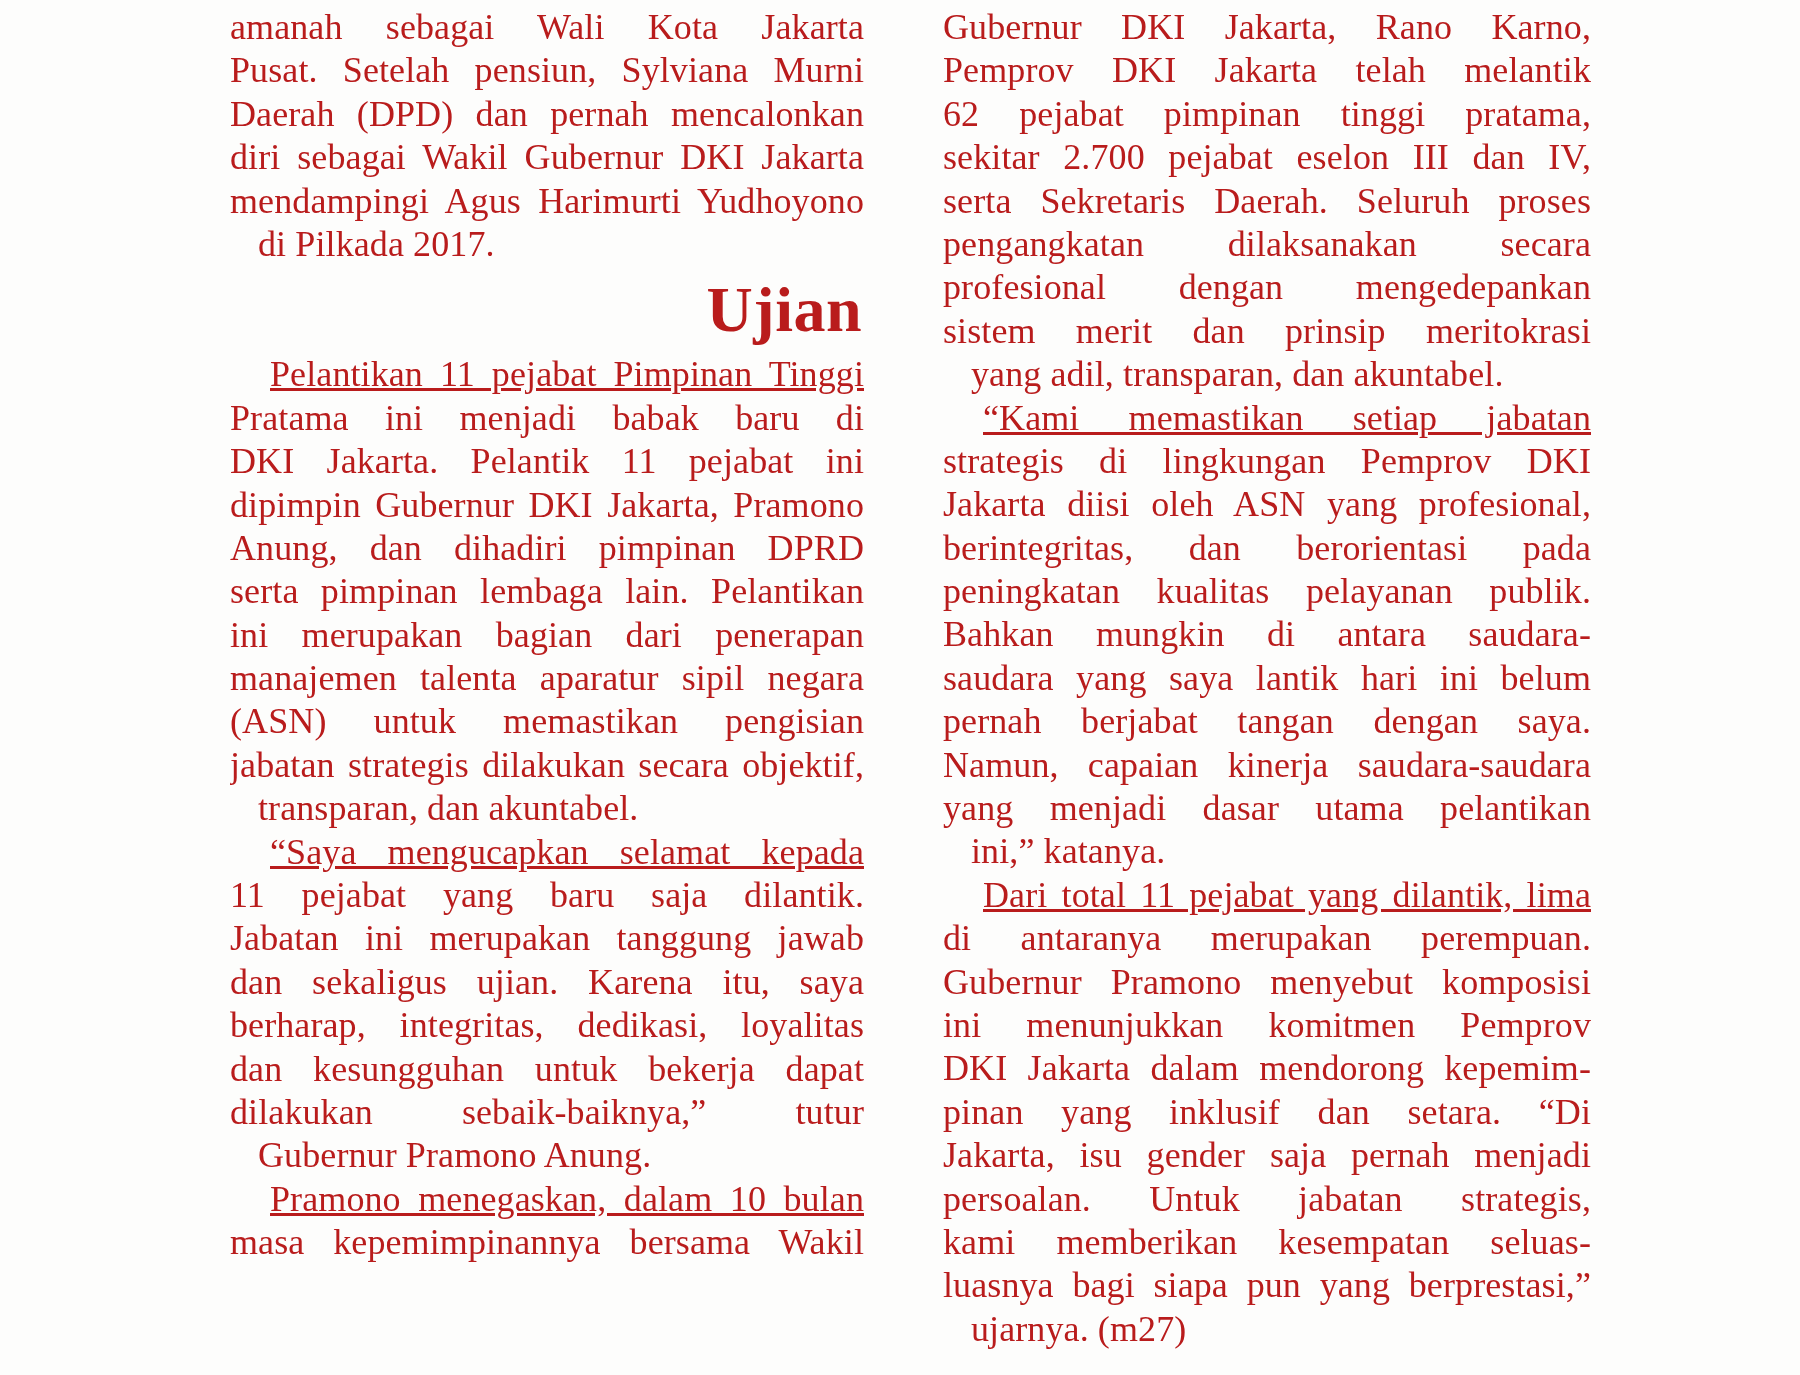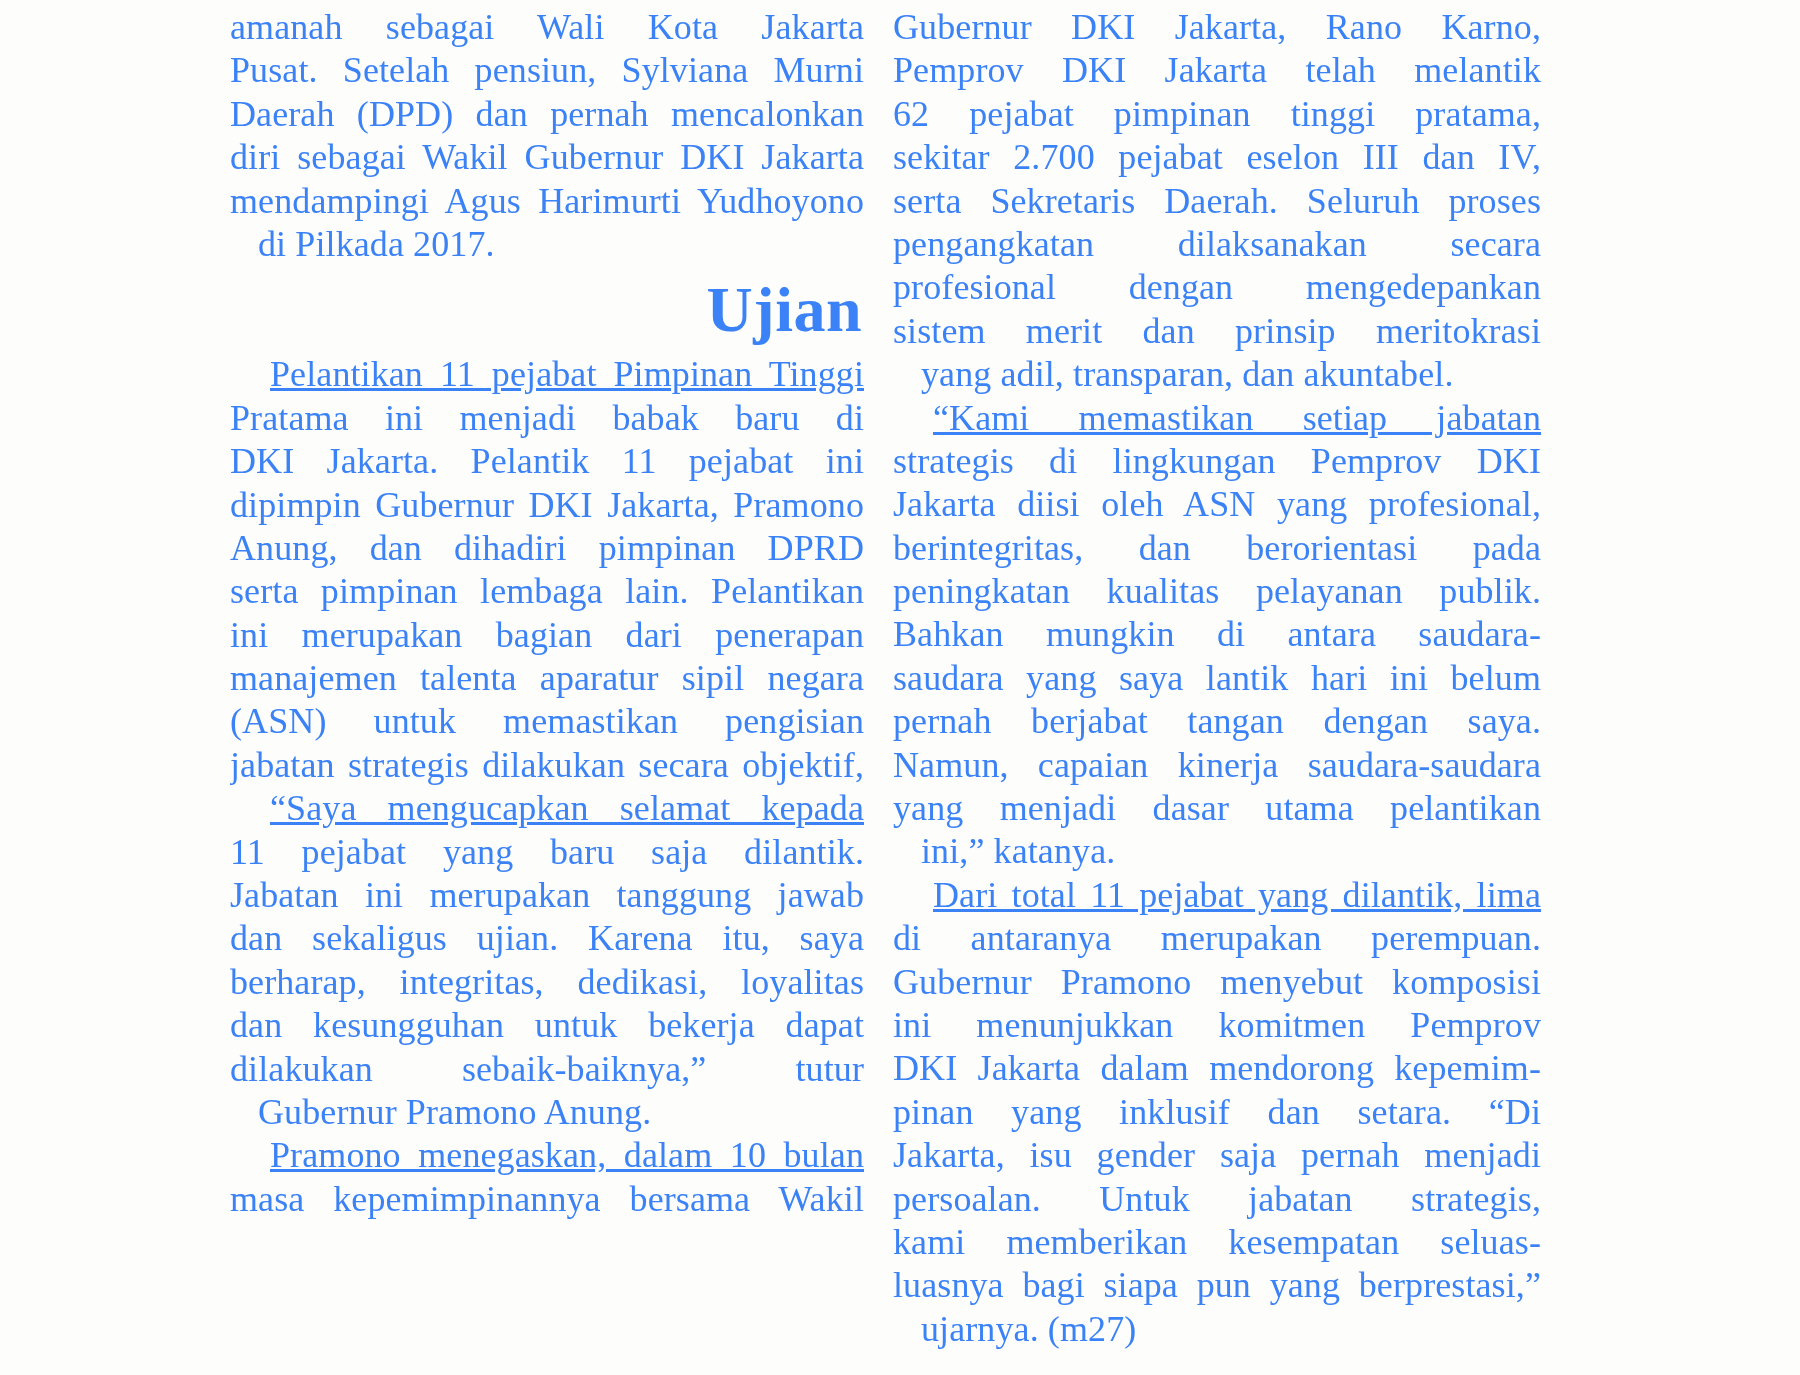--- a/index.html
+++ b/index.html
@@ -7,28 +7,28 @@
     padding: 0;
     background: #ffffff;
   }
   .page {
     position: relative;
     width: 1800px;
     height: 1375px;
     background: #fdfdfc;
     overflow: hidden;
     font-family: "Liberation Serif", "DejaVu Serif", serif;
-    color: #3b82f6;
+    color: #b91c1c;
   }
   .col {
     position: absolute;
     top: 6px;
   }
   .col-left  { left: 230px; width: 634px; }
-  .col-right { left: 893px; width: 648px; }
+  .col-right { left: 943px; width: 648px; }
   .line {
     font-size: 36px;
     line-height: 43.4px;
     height: 43.4px;
     overflow: hidden;
     text-align: justify;
     text-align-last: justify;
     letter-spacing: 0.1px;
   }
   .line.lastline {
@@ -67,20 +67,21 @@
       <div class="line indent">Pelantikan 11 pejabat Pimpinan Tinggi</div>
       <div class="line">Pratama ini menjadi babak baru di</div>
       <div class="line">DKI Jakarta. Pelantik 11 pejabat ini</div>
       <div class="line">dipimpin Gubernur DKI Jakarta, Pramono</div>
       <div class="line">Anung, dan dihadiri pimpinan DPRD</div>
       <div class="line">serta pimpinan lembaga lain. Pelantikan</div>
       <div class="line">ini merupakan bagian dari penerapan</div>
       <div class="line">manajemen talenta aparatur sipil negara</div>
       <div class="line">(ASN) untuk memastikan pengisian</div>
       <div class="line">jabatan strategis dilakukan secara objektif,</div>
+      <div class="line lastline">transparan, dan akuntabel.</div>
       <div class="line indent">“Saya mengucapkan selamat kepada</div>
       <div class="line">11 pejabat yang baru saja dilantik.</div>
       <div class="line">Jabatan ini merupakan tanggung jawab</div>
       <div class="line">dan sekaligus ujian. Karena itu, saya</div>
       <div class="line">berharap, integritas, dedikasi, loyalitas</div>
       <div class="line">dan kesungguhan untuk bekerja dapat</div>
       <div class="line">dilakukan sebaik-baiknya,” tutur</div>
       <div class="line lastline">Gubernur Pramono Anung.</div>
       <div class="line indent">Pramono menegaskan, dalam 10 bulan</div>
       <div class="line">masa kepemimpinannya bersama Wakil</div>

